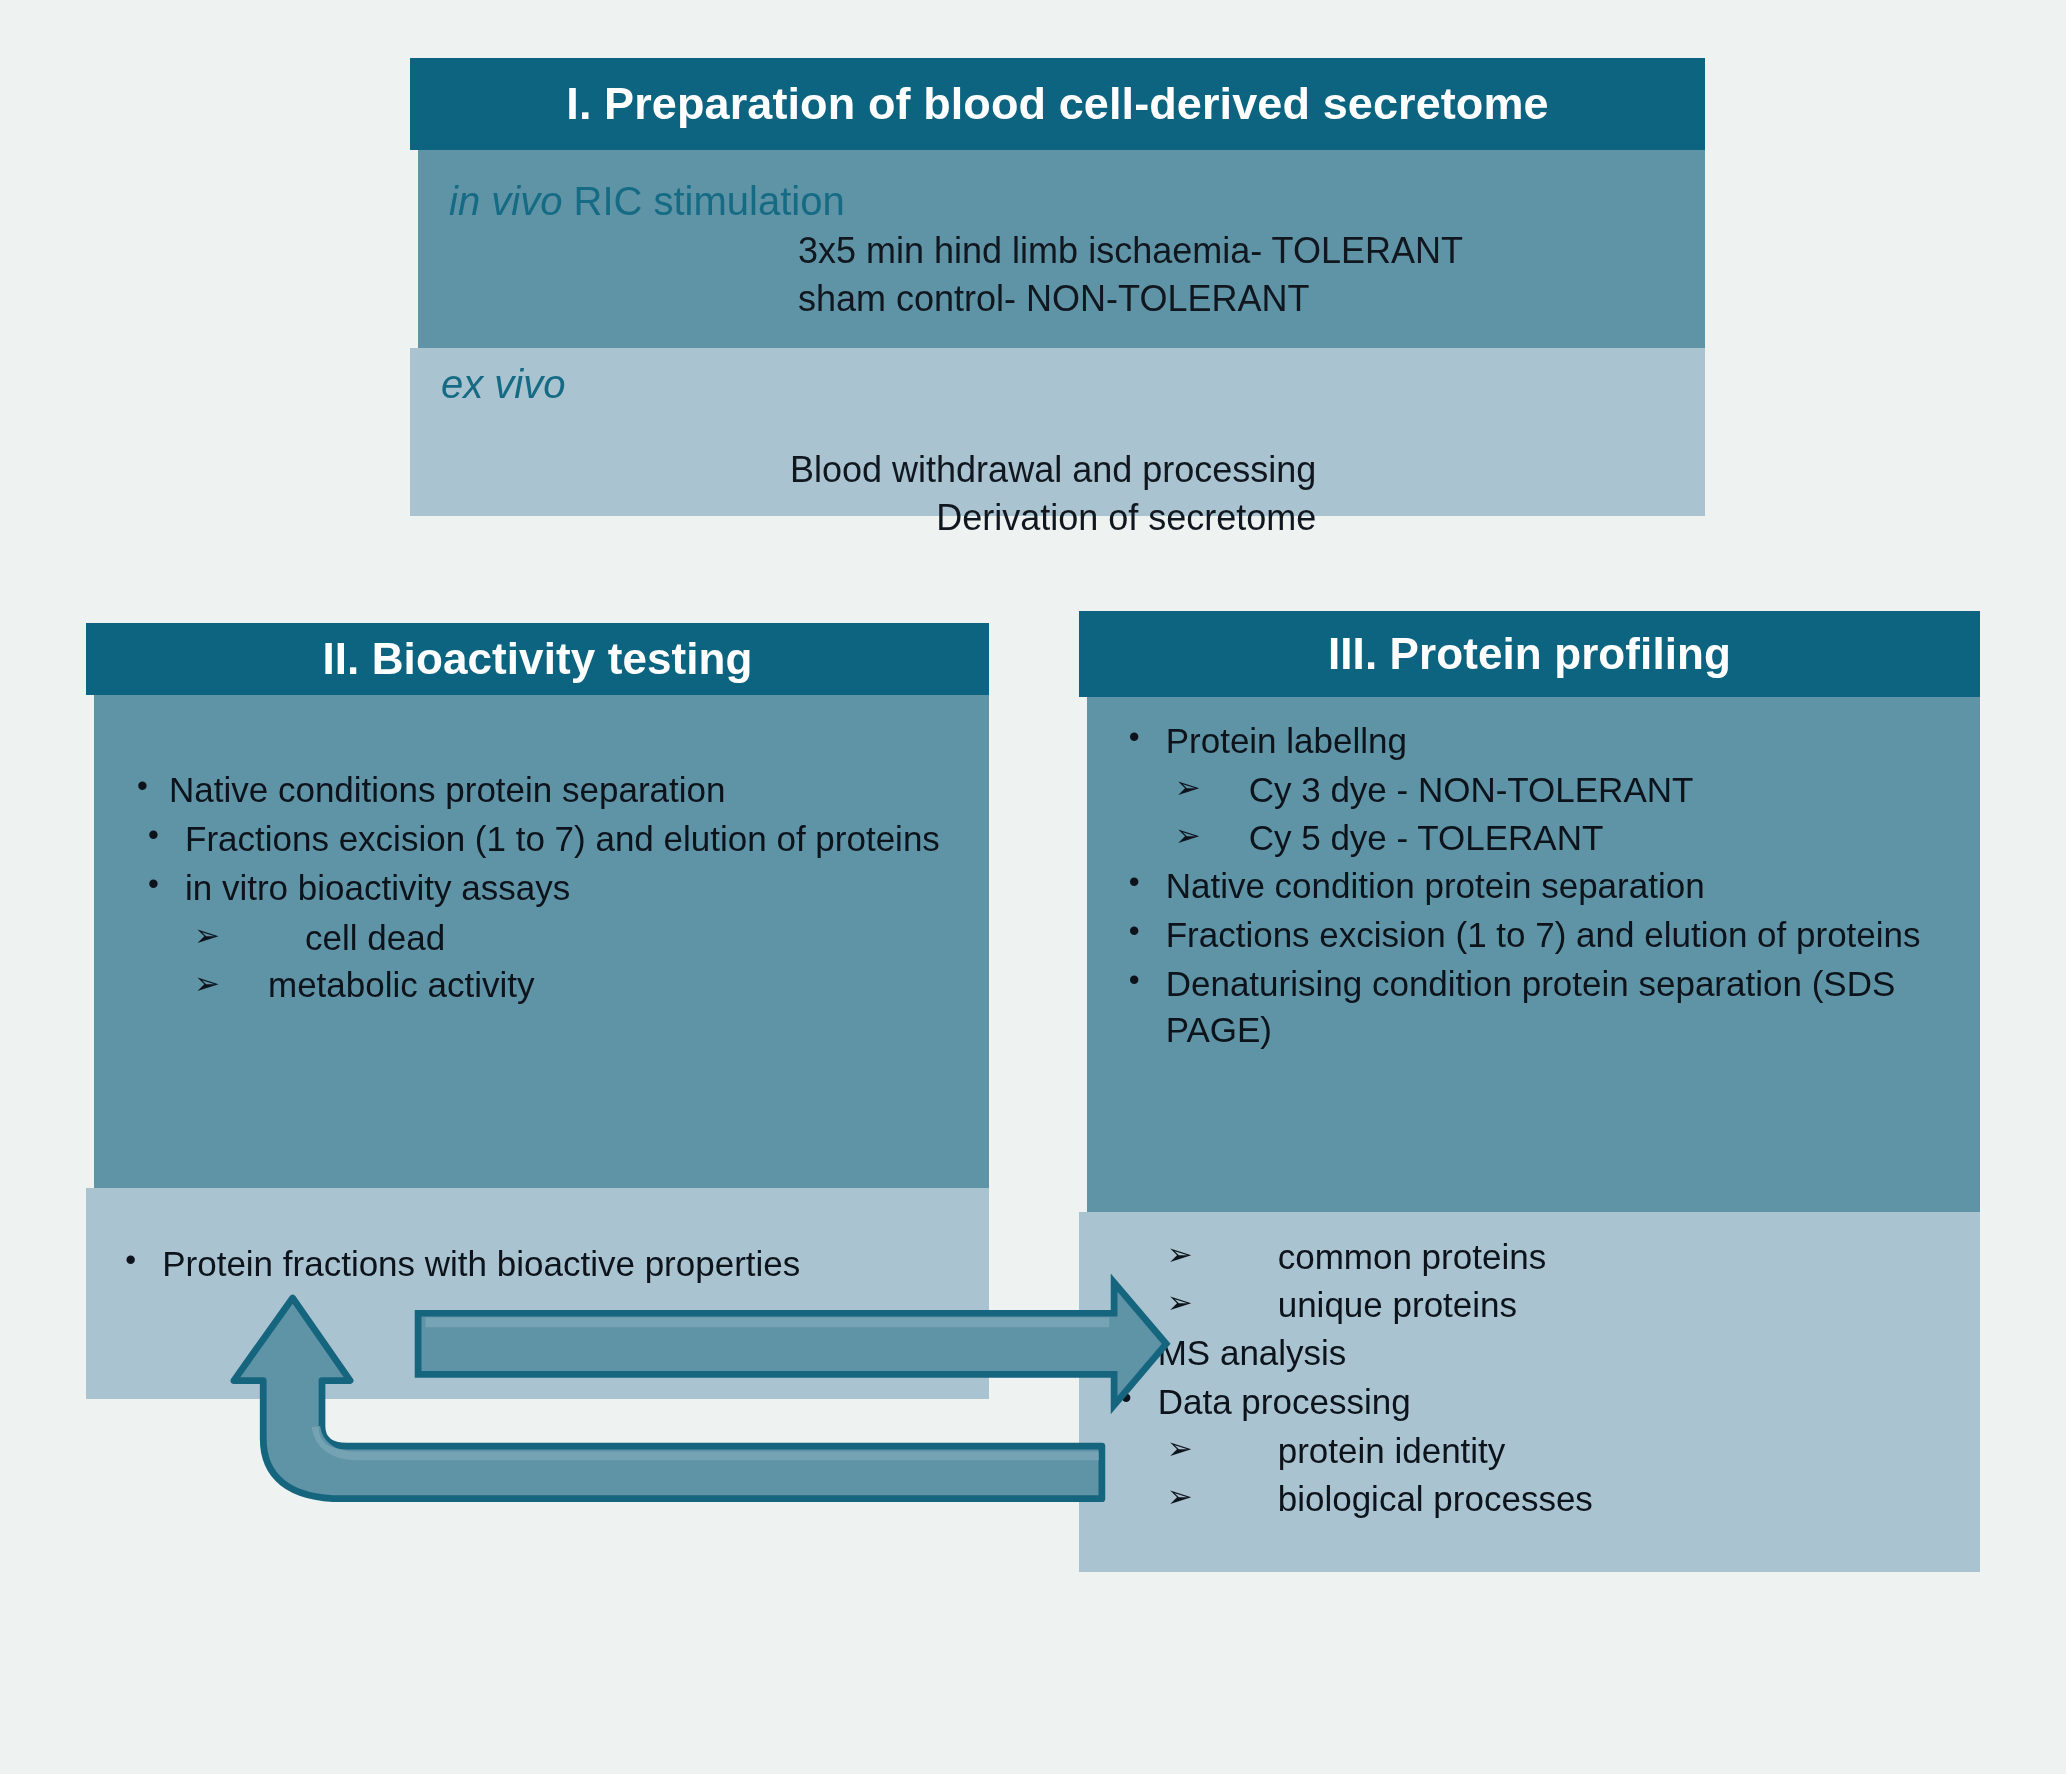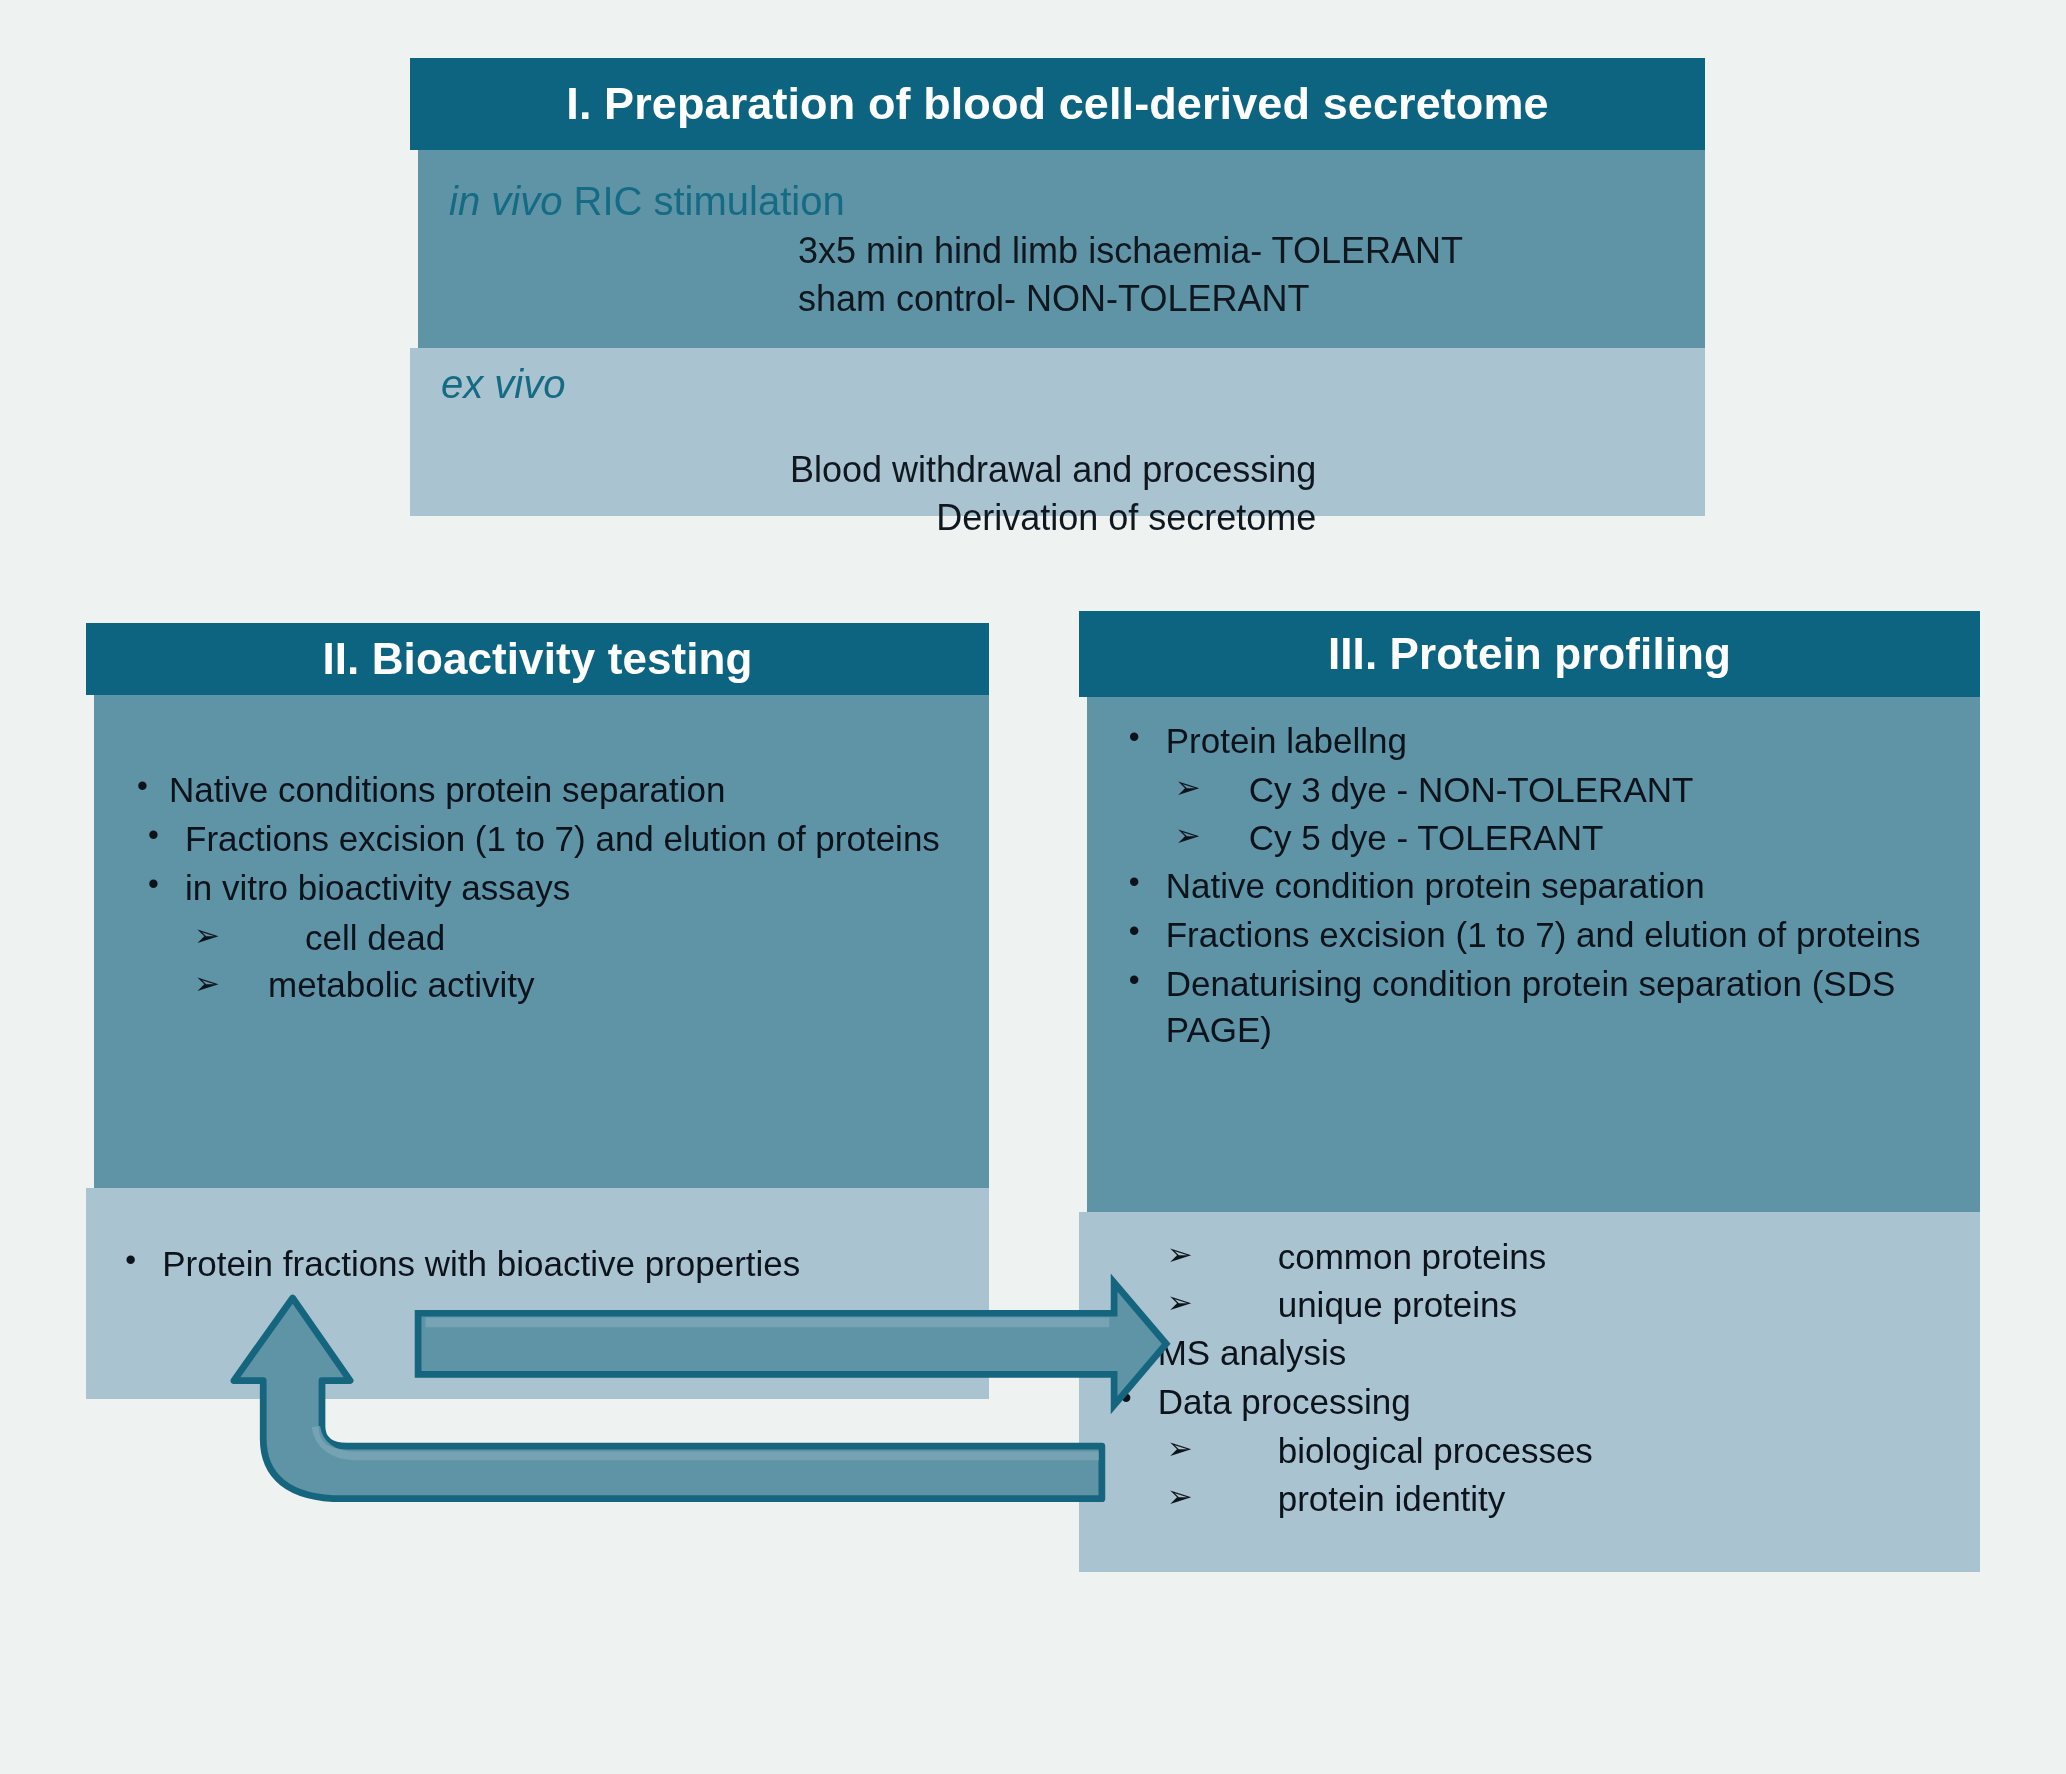--- a/index.html
+++ b/index.html
@@ -157,22 +157,22 @@
         <li class="bullet">Denaturising condition protein separation (SDS PAGE)</li>
       </ul>
     </div>
 
     <div class="band-light">
       <ul class="blist list-light">
         <li class="sub wide">common proteins</li>
         <li class="sub wide">unique proteins</li>
         <li class="bullet">MS analysis</li>
         <li class="bullet">Data processing</li>
+        <li class="sub wide">protein identity</li>
         <li class="sub wide">biological processes</li>
-        <li class="sub wide">protein identity</li>
       </ul>
     </div>
   </div>
 
   <svg class="arrow-layer" width="2066" height="1775" viewBox="0 0 3375 2899">
 
     <g>
       <path d="M 683 2145
                L 1820 2145
                L 1820 2095

